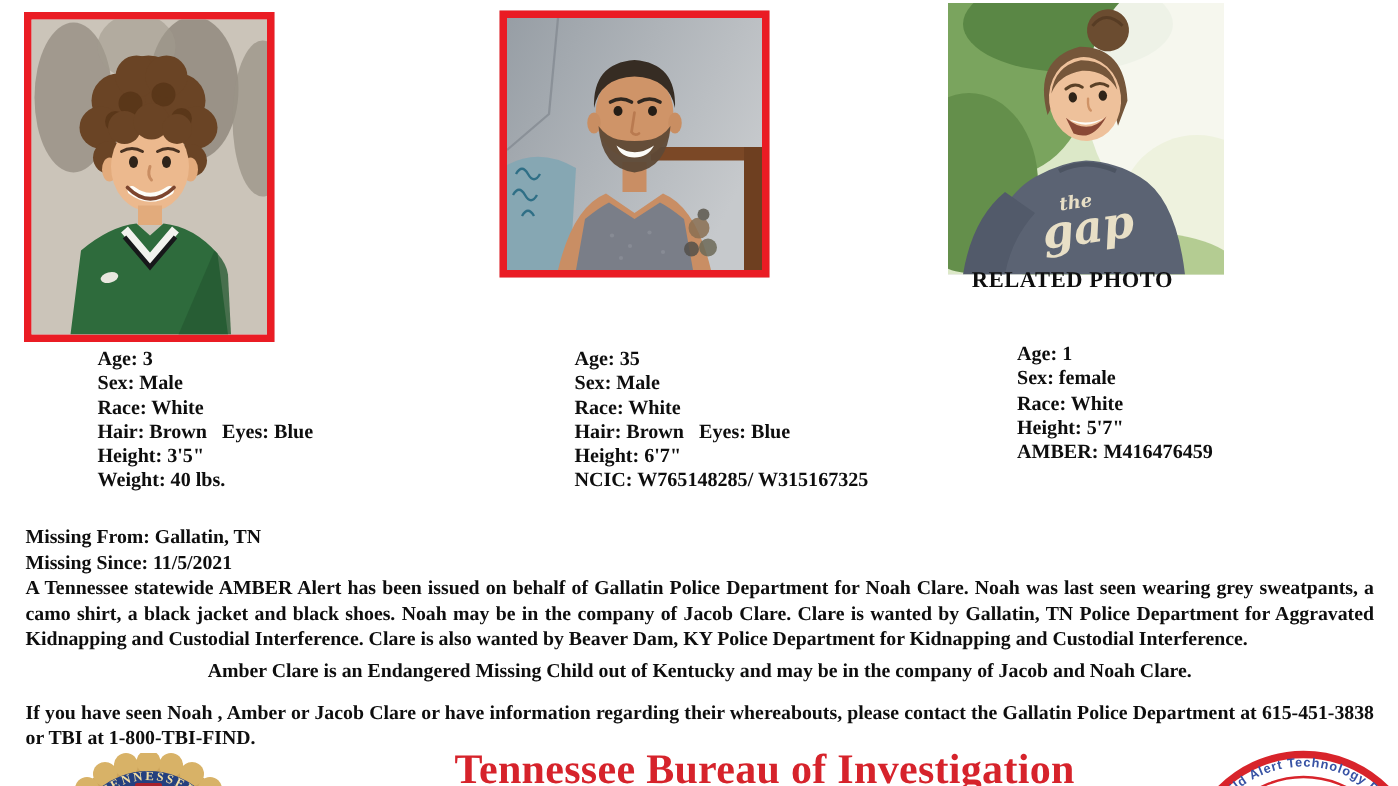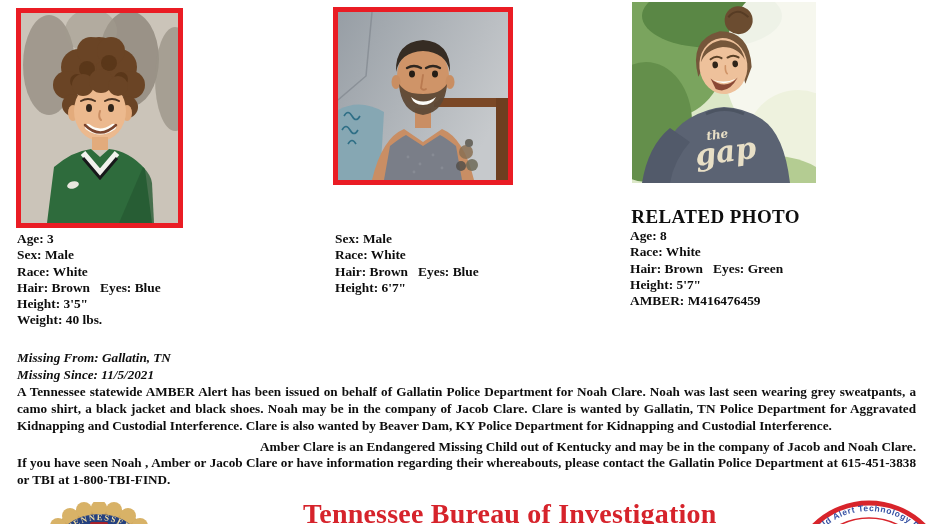--- a/index.html
+++ b/index.html
@@ -3,32 +3,32 @@
 <meta charset="utf-8">
 <style>
   html,body{margin:0;padding:0;background:#fff;}
   .poster{
     position:relative;width:932px;height:524px;background:#ffffff;overflow:hidden;
     font-family:"Liberation Serif","DejaVu Serif",serif;font-weight:700;color:#0e0e0e;
   }
   .photo-frame{position:absolute;box-sizing:border-box;border:5px solid #ea1c24;background:#ddd;}
   .photo-frame.noborder{border:none;}
   .photo-frame svg{display:block;width:100%;height:100%;}
-  .related-label{position:absolute;left:630px;top:206px;width:170px;text-align:right;
-    font-size:19px;letter-spacing:.4px;}
-  .details{position:absolute;top:231px;font-size:13.4px;line-height:16.3px;white-space:pre-wrap;}
+  .related-label{position:absolute;left:630px;top:179px;width:170px;text-align:center;
+    font-size:15px;letter-spacing:.4px;}
+  .details{position:absolute;top:231px;font-size:13.4px;line-height:16.3px;white-space:pre-wrap;margin-left:48px;}
   #details-1{left:17px;}
   #details-2{left:335px;}
   #details-3{left:630px;top:228px;}
   .body-block{position:absolute;left:17px;top:350px;width:899px;font-size:13.2px;line-height:16.9px;}
-  .body-block .line{white-space:pre-wrap;font-style:italic;}
+  .body-block .line{white-space:pre-wrap;}
   .para{text-align:justify;}
   .para.p1{margin-top:0;}
-  .para.p2{margin-top:4px;text-align:right;font-family:Liberation Serif, serif;}
-  .para.p3{margin-top:0;font-family:Liberation Serif, serif;}
+  .para.p2{margin-top:4px;text-align:center;font-family:Liberation Serif, serif;}
+  .para.p3{margin-top:12px;font-family:Liberation Serif, serif;}
   .footer-badge{position:absolute;left:44px;top:502px;width:112px;height:22px;overflow:hidden;}
   .footer-title{position:absolute;left:303px;top:498px;font-size:28px;color:#d6232b;letter-spacing:.2px;}
   .footer-catr{position:absolute;left:806px;top:497px;width:126px;height:27px;overflow:hidden;}
   .footer-badge svg,.footer-catr svg{display:block;}
 </style>
 </head>
 <body>
 
 <div class="poster">
 
@@ -157,22 +157,22 @@
       <g transform="rotate(-8 92 145)" fill="#e8dfc6" font-family="'DejaVu Serif','Liberation Serif',serif" font-style="italic">
         <text x="76" y="136" font-size="12">the</text>
         <text x="62" y="160" font-size="30">gap</text>
       </g>
     </svg>
   </div>
 
   <div class="related-label">RELATED PHOTO</div>
 
   <div class="details" id="details-1"><div class="detail-line">Age: 3</div><div class="detail-line">Sex: Male</div><div class="detail-line">Race: White</div><div class="detail-line">Hair: Brown   Eyes: Blue</div><div class="detail-line">Height: 3'5"</div><div class="detail-line">Weight: 40 lbs.</div></div>
-  <div class="details" id="details-2"><div class="detail-line">Sex: Male</div><div class="detail-line">Race: White</div><div class="detail-line">Hair: Brown   Eyes: Blue</div><div class="detail-line">Height: 6'7"</div></div>
-  <div class="details" id="details-3"><div class="detail-line">Age: 8</div><div class="detail-line">Race: White</div><div class="detail-line">Hair: Brown   Eyes: Green</div><div class="detail-line">Height: 5'7"</div><div class="detail-line">AMBER: M416476459</div></div>
+  <div class="details" id="details-2"><div class="detail-line">Age: 35</div><div class="detail-line">Sex: Male</div><div class="detail-line">Race: White</div><div class="detail-line">Hair: Brown   Eyes: Blue</div><div class="detail-line">Height: 6'7"</div><div class="detail-line">NCIC: W765148285/ W315167325</div></div>
+  <div class="details" id="details-3"><div class="detail-line">Age: 1</div><div class="detail-line">Sex: female</div><div class="detail-line">Race: White</div><div class="detail-line">Height: 5'7"</div><div class="detail-line">AMBER: M416476459</div></div>
 
   <div class="body-block">
     <div class="line">Missing From: Gallatin, TN</div>
     <div class="line">Missing Since: 11/5/2021</div>
     <div class="para p1">A Tennessee statewide AMBER Alert has been issued on behalf of Gallatin Police Department for Noah Clare. Noah was last seen wearing grey sweatpants, a camo shirt, a black jacket and black shoes. Noah may be in the company of Jacob Clare. Clare is wanted by Gallatin, TN Police Department for Aggravated Kidnapping and  Custodial Interference. Clare is also wanted by Beaver Dam, KY Police Department for Kidnapping and Custodial Interference.</div>
     <div class="para p2">Amber Clare is an Endangered Missing Child out of Kentucky and may be in the company of Jacob and Noah Clare.</div>
     <div class="para p3">If you have seen Noah , Amber or Jacob Clare or have information regarding their whereabouts, please contact the Gallatin Police Department at 615-451-3838 or TBI at 1-800-TBI-FIND.</div>
   </div>
 
   <div class="footer-badge">

